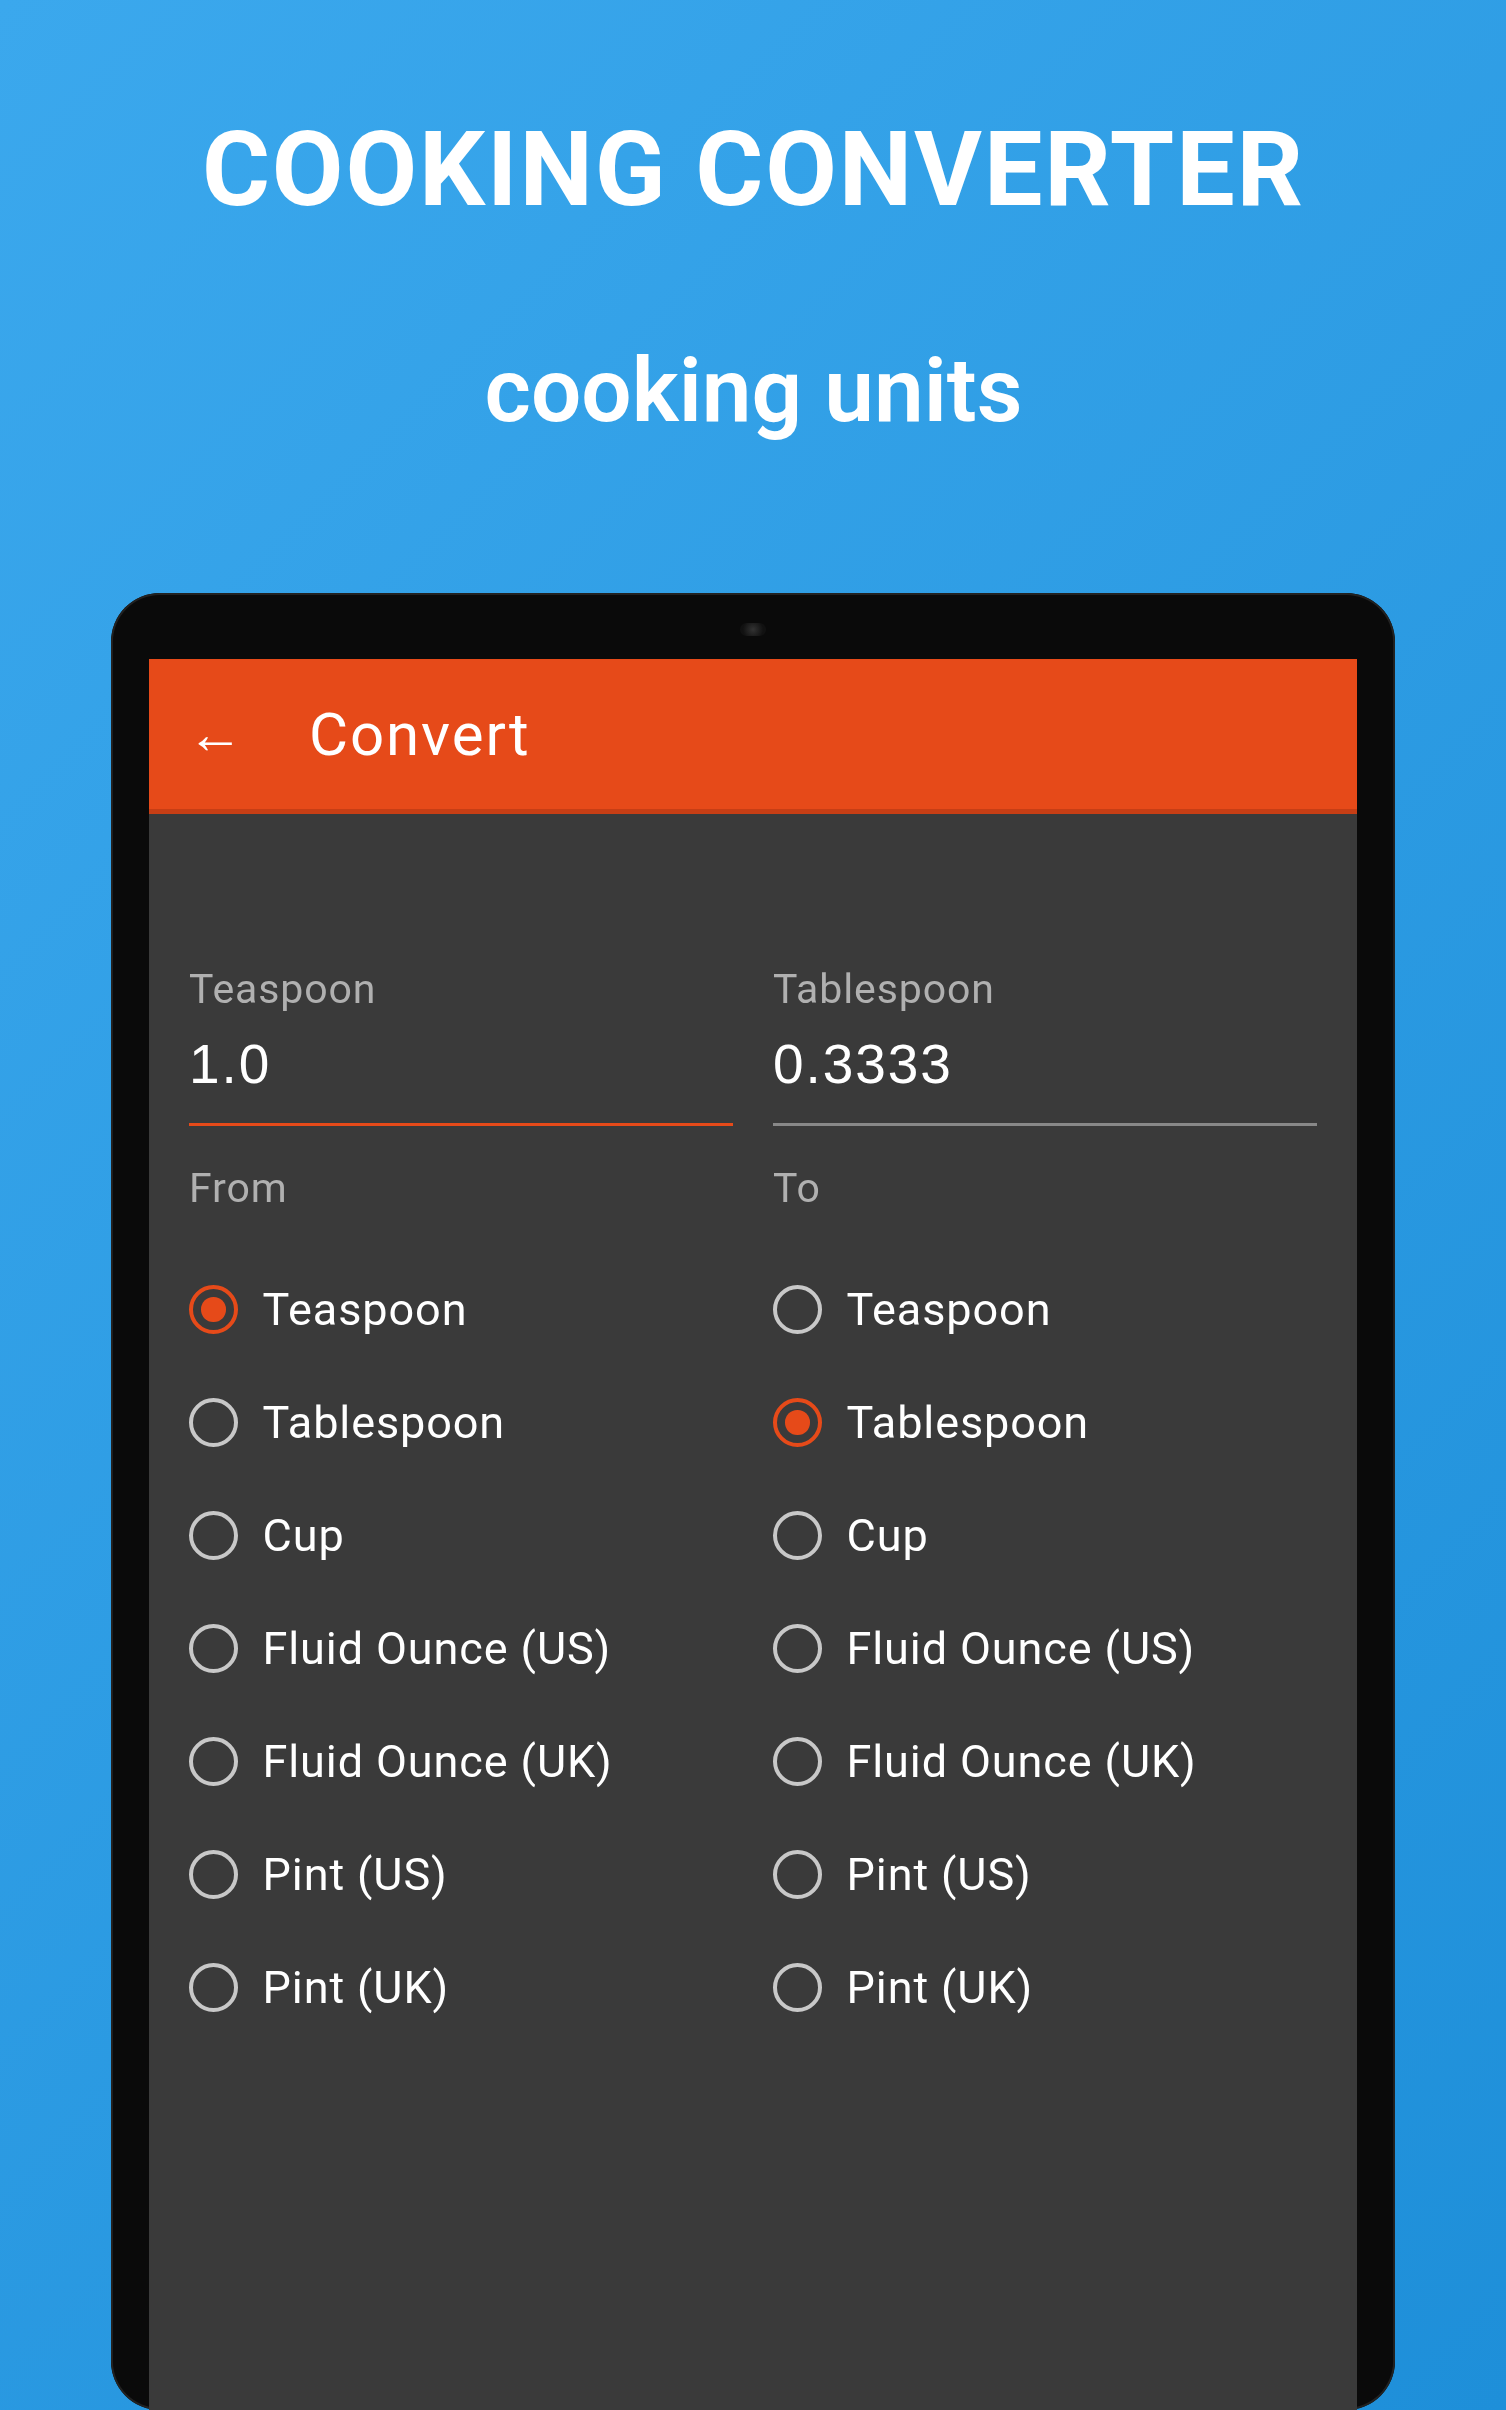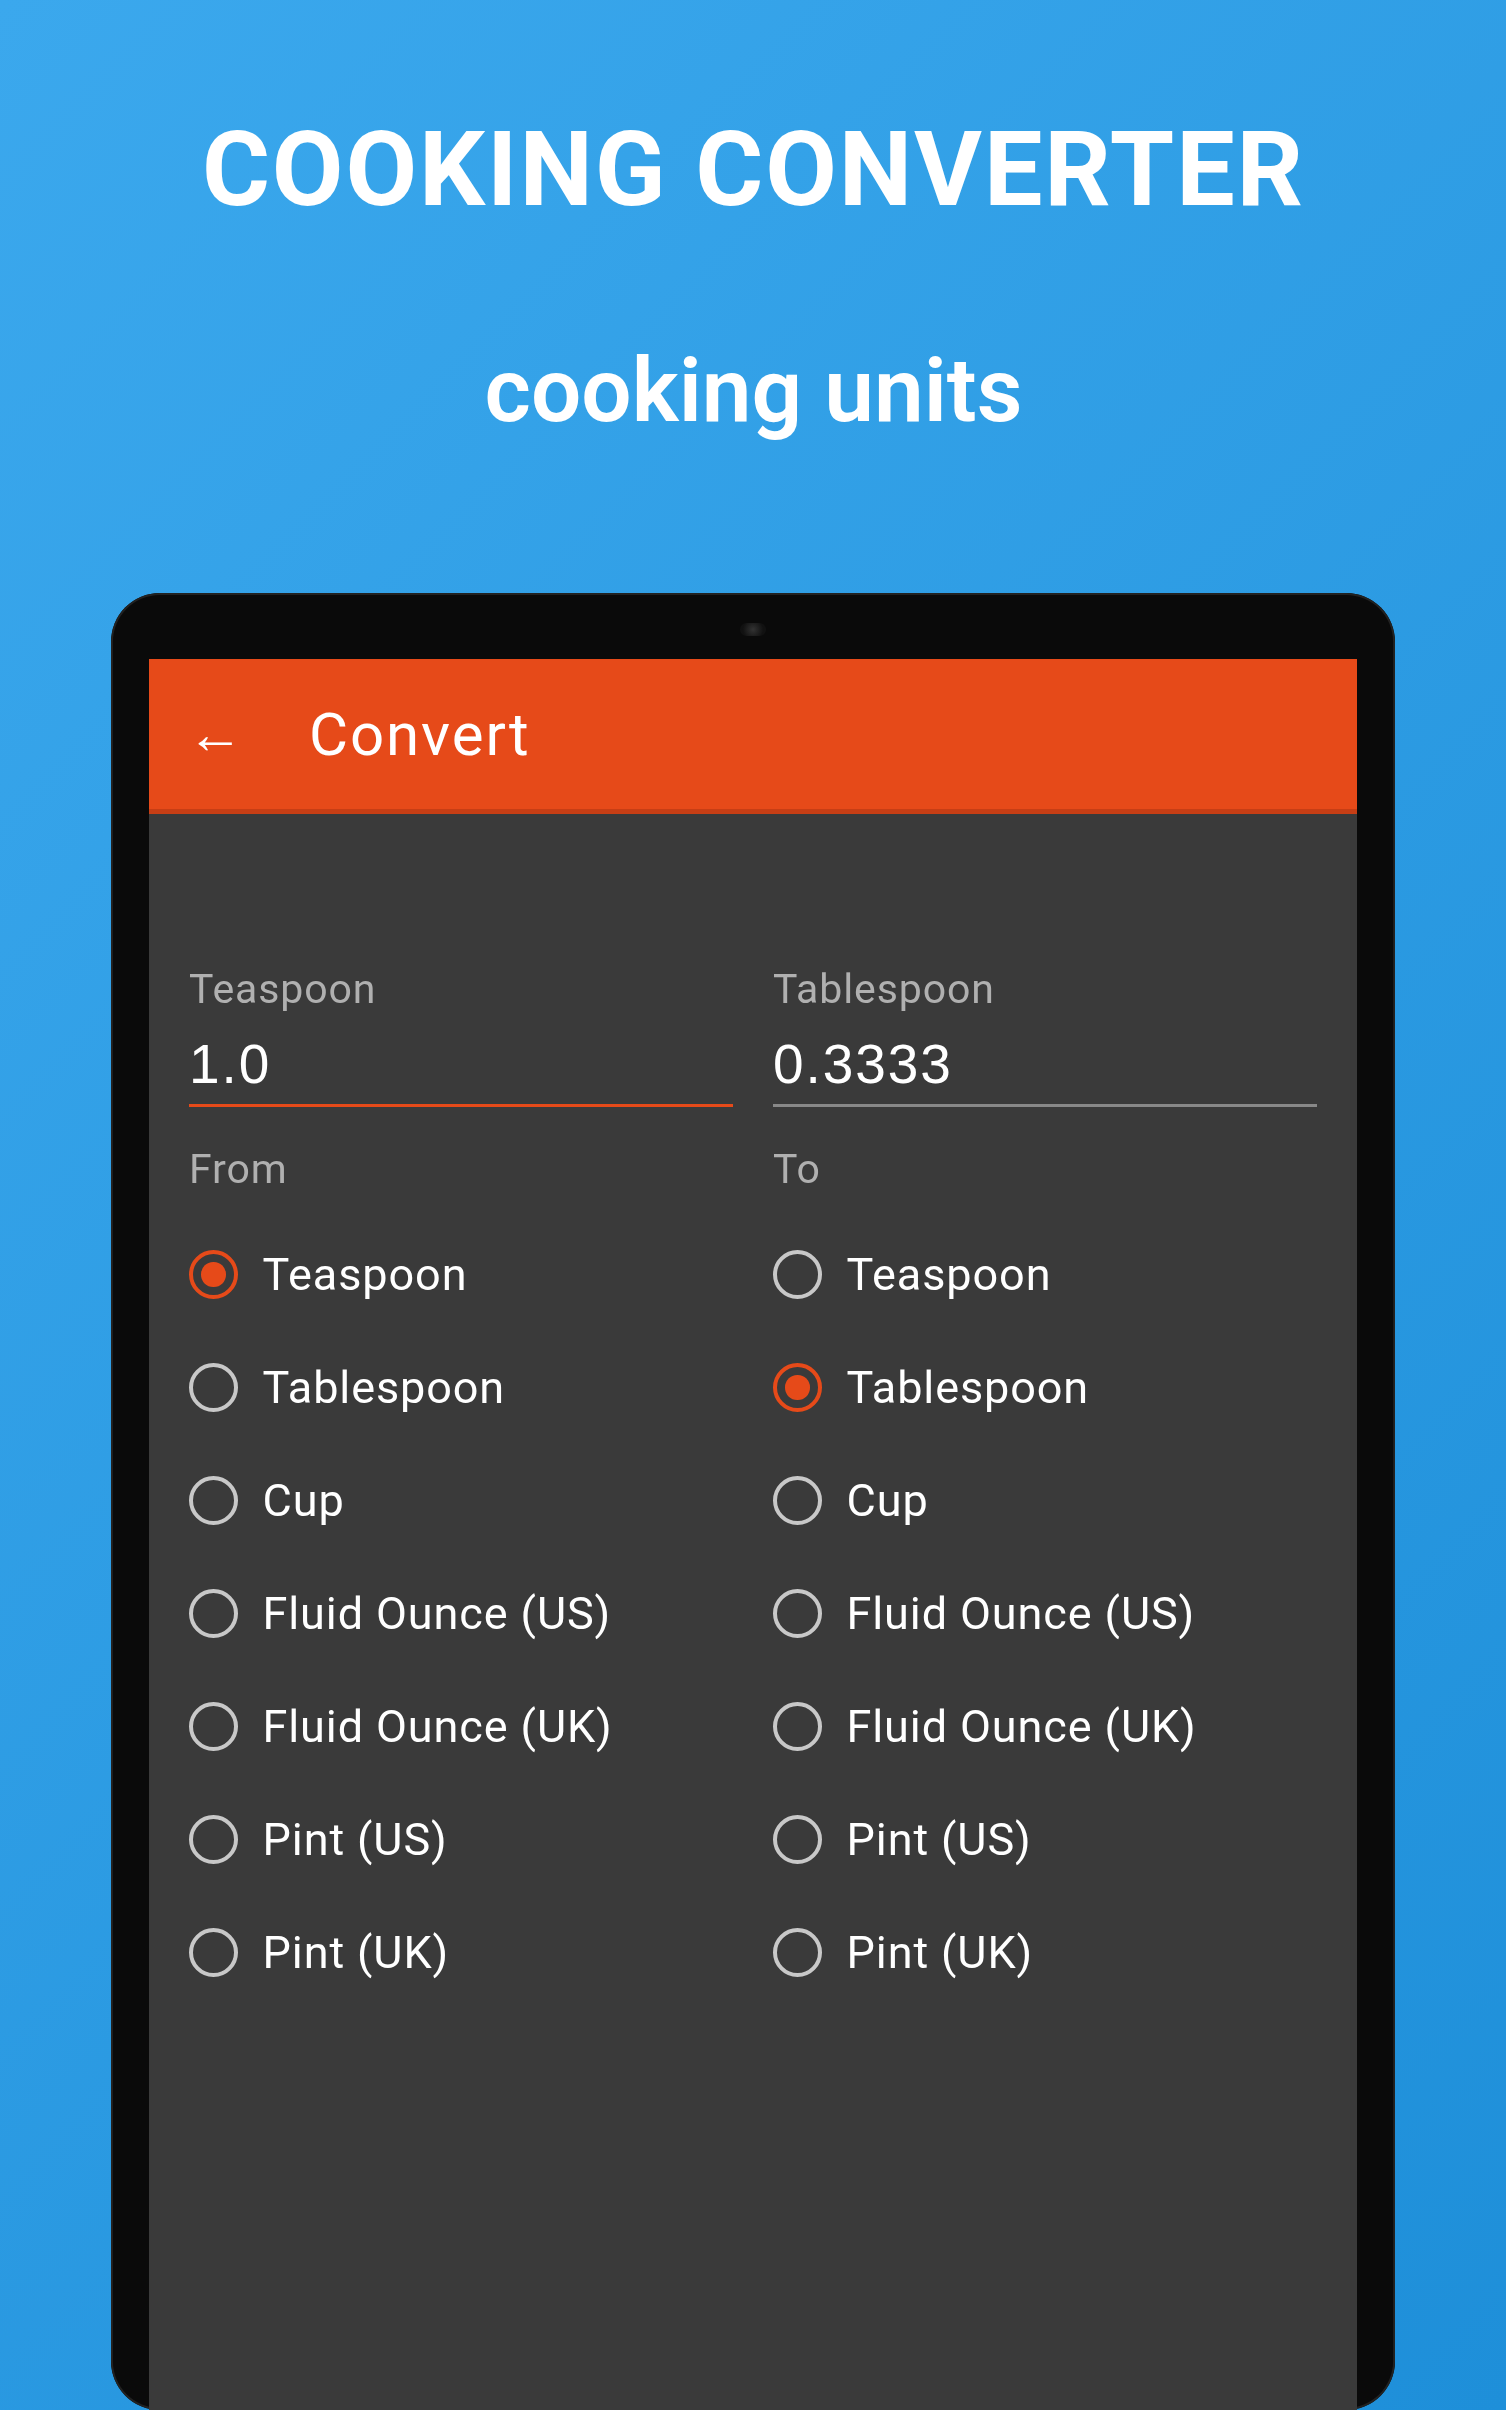--- a/index.html
+++ b/index.html
@@ -89,21 +89,21 @@
       flex: 1;
     }
     .field-label {
       color: #B0B0B0;
       font-size: 41px;
       letter-spacing: 0.9px;
       margin-bottom: 19px;
     }
     .input-wrap {
       border-bottom: 3.8px solid #E64A19;
-      padding-bottom: 8px;
+      padding-bottom: 27px;
       margin-bottom: 38px;
     }
     .input-wrap.alt {
       border-bottom-color: #888;
     }
     .input-value {
       color: #fff;
       font-size: 55px;
       letter-spacing: 1.9px;
       font-weight: 500;
@@ -113,21 +113,21 @@
       outline: none;
     }
     .input-value.right {
       text-align: left;
     }
     .section-label {
       color: #B0B0B0;
       font-size: 41px;
       letter-spacing: 0.9px;
       margin-top: 38px;
-      margin-bottom: 55px;
+      margin-bottom: 71px;
     }
     .radio-list {
       display: flex;
       flex-direction: column;
       gap: 60px;
     }
     .radio-item {
       display: flex;
       align-items: center;
       gap: 24.5px;

